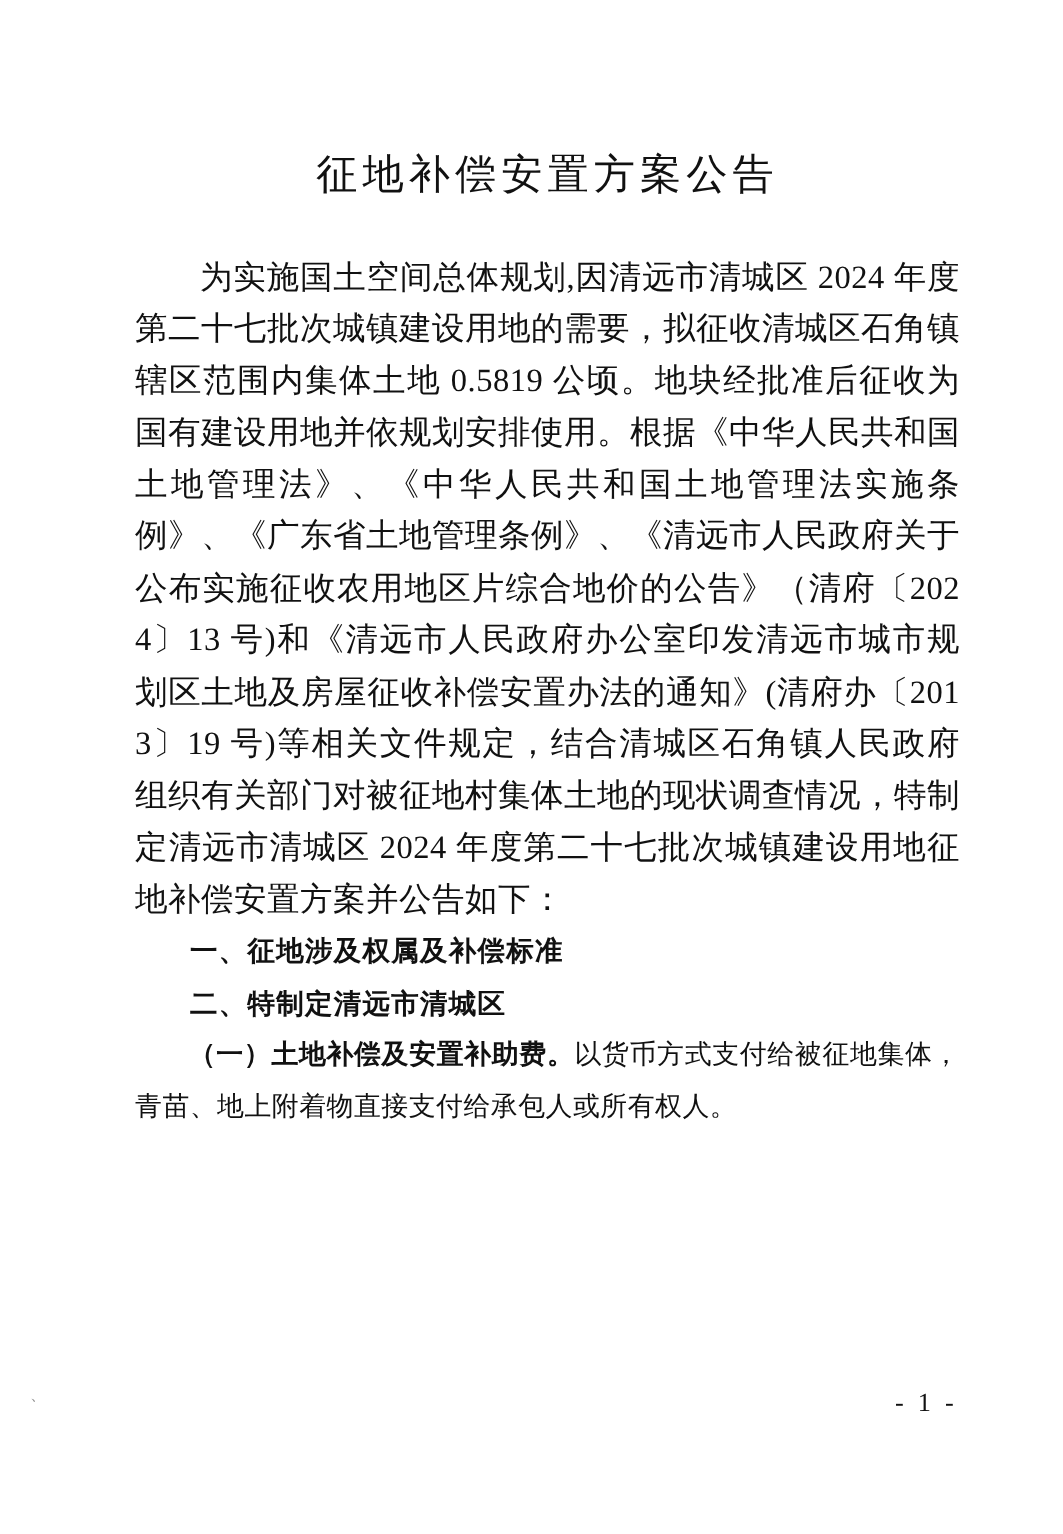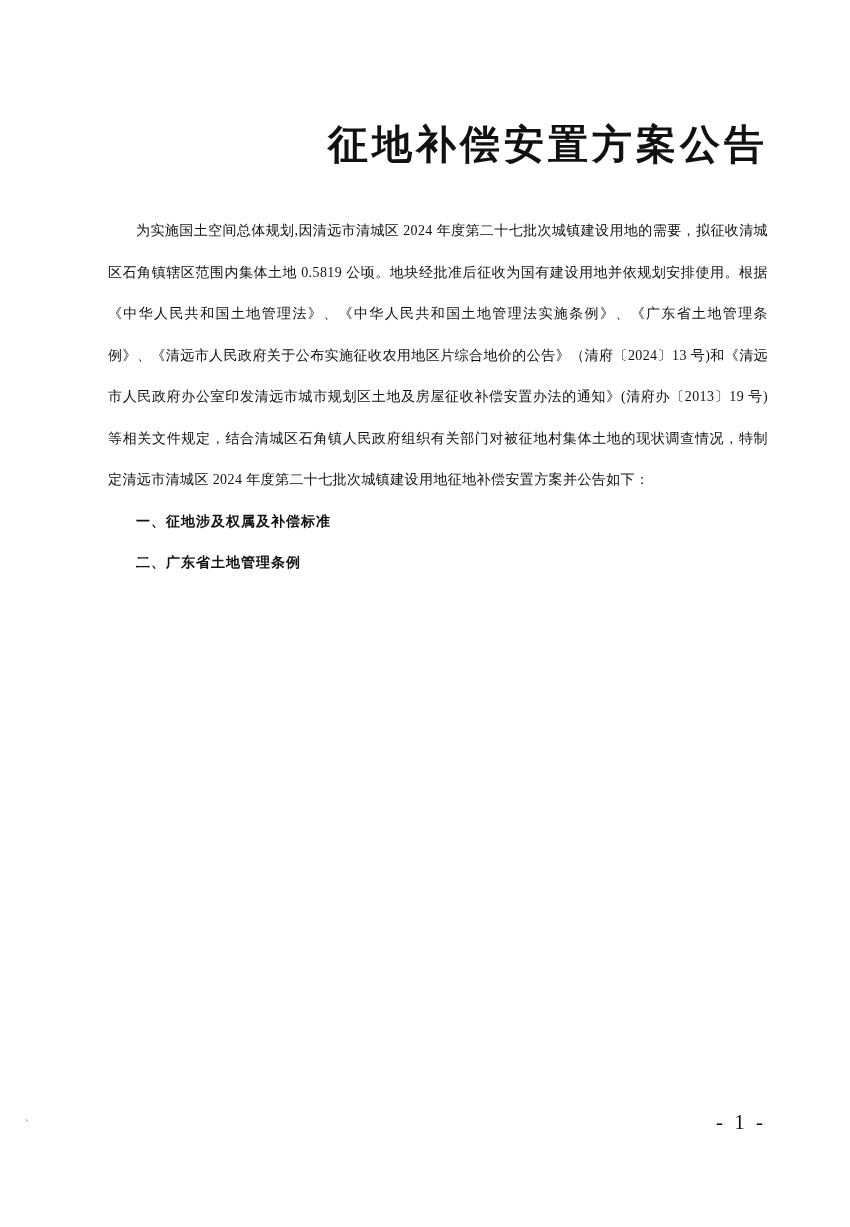--- a/index.html
+++ b/index.html
@@ -18,40 +18,40 @@
     color: #111111;
     overflow: hidden;
   }
   .doc-body {
     position: absolute;
     left: 108px;
     top: 118px;
     width: 660px;
   }
   .doc-title {
-    font-size: 40px;
-    font-weight: bold;
-    text-align: right;
+    font-size: 33px;
+    font-weight: normal;
+    text-align: center;
     letter-spacing: 4px;
     line-height: 1.35;
     margin: 0 0 38px 0;
     font-family: "Liberation Serif", "DejaVu Serif", serif;
   }
   p.para {
-    font-size: 14px;
+    font-size: 26px;
     line-height: 41.5px;
     margin: 0 0 0 0;
     text-align: justify;
     text-justify: inter-ideograph;
     text-indent: 2em;
     letter-spacing: 0.4px;
     word-break: break-all;
   }
   p.heading {
-    font-size: 14px;
+    font-size: 22px;
     line-height: 41.5px;
     margin: 0;
     text-indent: 2em;
     font-weight: bold;
     letter-spacing: 1px;
   }
   p.sub {
     font-size: 21.5px;
     line-height: 41.5px;
     margin: 0;
@@ -94,22 +94,23 @@
 
   <div class="doc-body">
 
     <h1 class="doc-title">征地补偿安置方案公告</h1>
 
     <p class="para">为实施国土空间总体规划,因清远市清城区 2024 年度第二十七批次城镇建设用地的需要，拟征收清城区石角镇辖区范围内集体土地 0.5819 公顷。地块经批准后征收为国有建设用地并依规划安排使用。根据《中华人民共和国土地管理法》、《中华人民共和国土地管理法实施条例》、《广东省土地管理条例》、《清远市人民政府关于公布实施征收农用地区片综合地价的公告》（清府〔2024〕13 号)和《清远市人民政府办公室印发清远市城市规划区土地及房屋征收补偿安置办法的通知》(清府办〔2013〕19 号)等相关文件规定，结合清城区石角镇人民政府组织有关部门对被征地村集体土地的现状调查情况，特制定清远市清城区 2024 年度第二十七批次城镇建设用地征地补偿安置方案并公告如下：</p>
 
     <p class="heading">一、征地涉及权属及补偿标准</p>
 
 
-    <p class="heading">二、广东省土地管理条例</p>
+    <p class="heading">二、特制定清远市清城区</p>
 
+    <p class="sub"><span class="lead">（一）土地补偿及安置补助费。</span><span>以货币方式支付给被征地集体，青苗、地上附着物直接支付给承包人或所有权人。</span></p>
 
 
   </div>
 
   <div class="footer">
     <span class="edge-mark">、</span>
     <span class="page-number">- 1 -</span>
   </div>
 
 </div>

